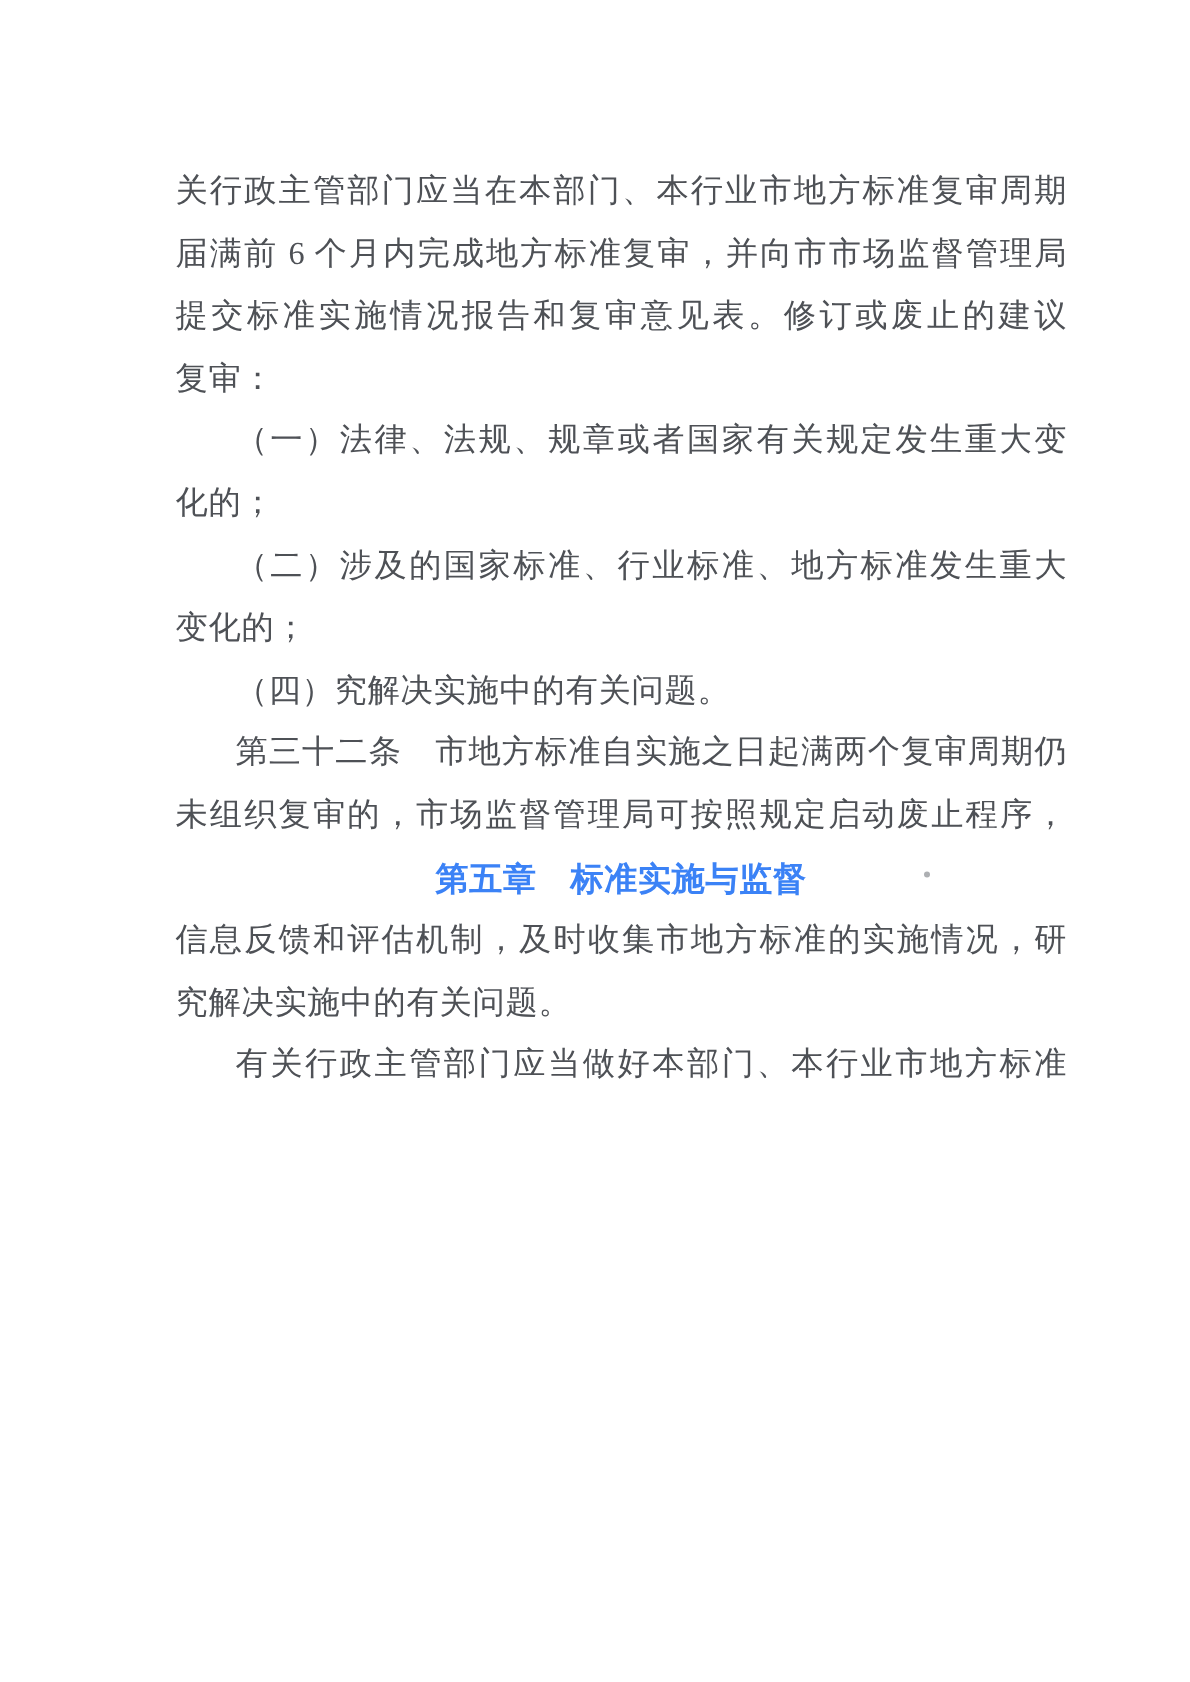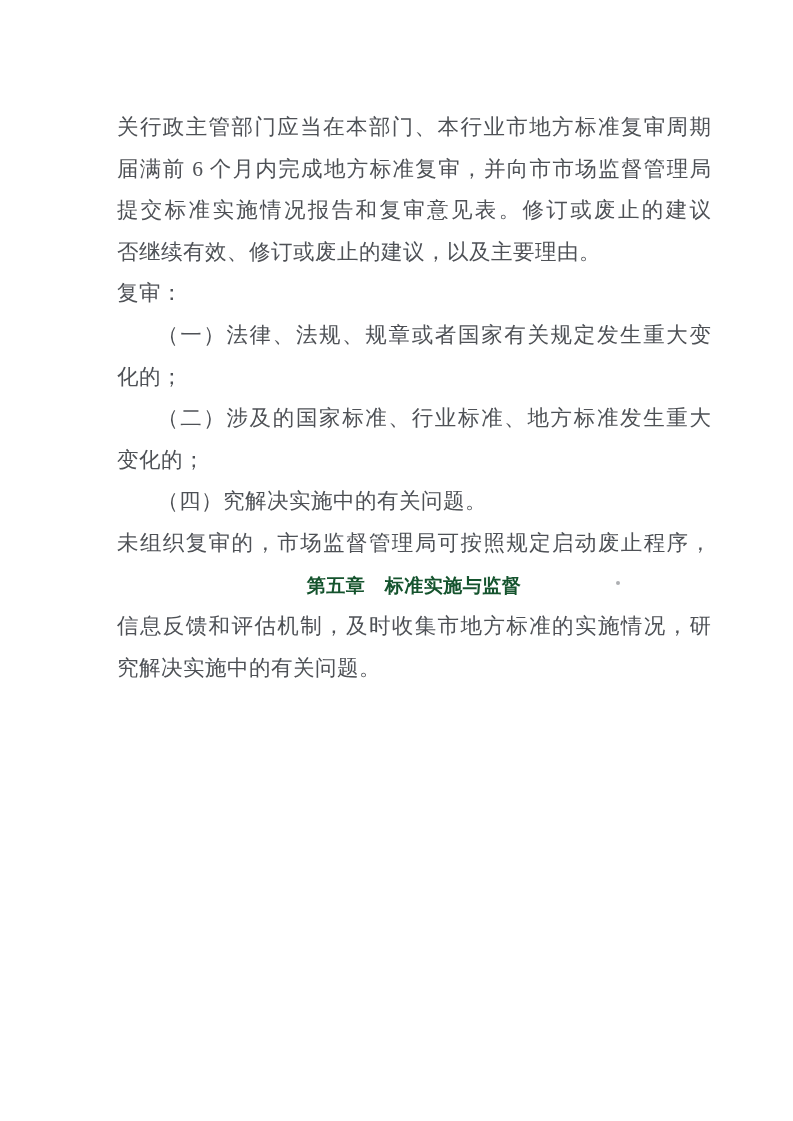--- a/index.html
+++ b/index.html
@@ -36,22 +36,22 @@
     text-justify: inter-character;
     letter-spacing: 0;
   }
   .l.ind {
     text-indent: 40px;
   }
   .l.heading {
     text-align: center;
     text-align-last: center;
     font-weight: 700;
-    font-size: 19px;
-    color: #14532d;
+    font-size: 22px;
+    color: #3b82f6;
     font-family: "Liberation Sans", "DejaVu Sans", sans-serif;
     text-indent: 0;
   }
   .page-number {
     position: absolute;
     left: 122px;
     top: 1024px;
     font-size: 20px;
     color: #000000;
     letter-spacing: 2px;
@@ -81,30 +81,31 @@
   }
 </style>
 </head>
 <body>
 
 <div class="page">
   <div class="textblock">
     <div class="l full">关行政主管部门应当在本部门、本行业市地方标准复审周期</div>
     <div class="l full">届满前 6 个月内完成地方标准复审，并向市市场监督管理局</div>
     <div class="l full">提交标准实施情况报告和复审意见表。修订或废止的建议</div>
-    <div class="l">否继续有效、修订或废止的建议，以及主要理由。</div>
     <div class="l">复审：</div>
     <div class="l ind full">（一）法律、法规、规章或者国家有关规定发生重大变</div>
     <div class="l">化的；</div>
     <div class="l ind full">（二）涉及的国家标准、行业标准、地方标准发生重大</div>
     <div class="l">变化的；</div>
     <div class="l ind">（四）究解决实施中的有关问题。</div>
+    <div class="l ind full">第三十二条　市地方标准自实施之日起满两个复审周期仍</div>
     <div class="l full">未组织复审的，市场监督管理局可按照规定启动废止程序，</div>
     <div class="l heading">第五章　标准实施与监督</div>
     <div class="l full">信息反馈和评估机制，及时收集市地方标准的实施情况，研</div>
     <div class="l">究解决实施中的有关问题。</div>
+    <div class="l ind full">有关行政主管部门应当做好本部门、本行业市地方标准</div>
   </div>
 
   <div class="page-number">— 10 —</div>
 
   <div class="artifact-dot"></div>
   <div class="edge-smudge"></div>
 </div>
 
 </body></html>

